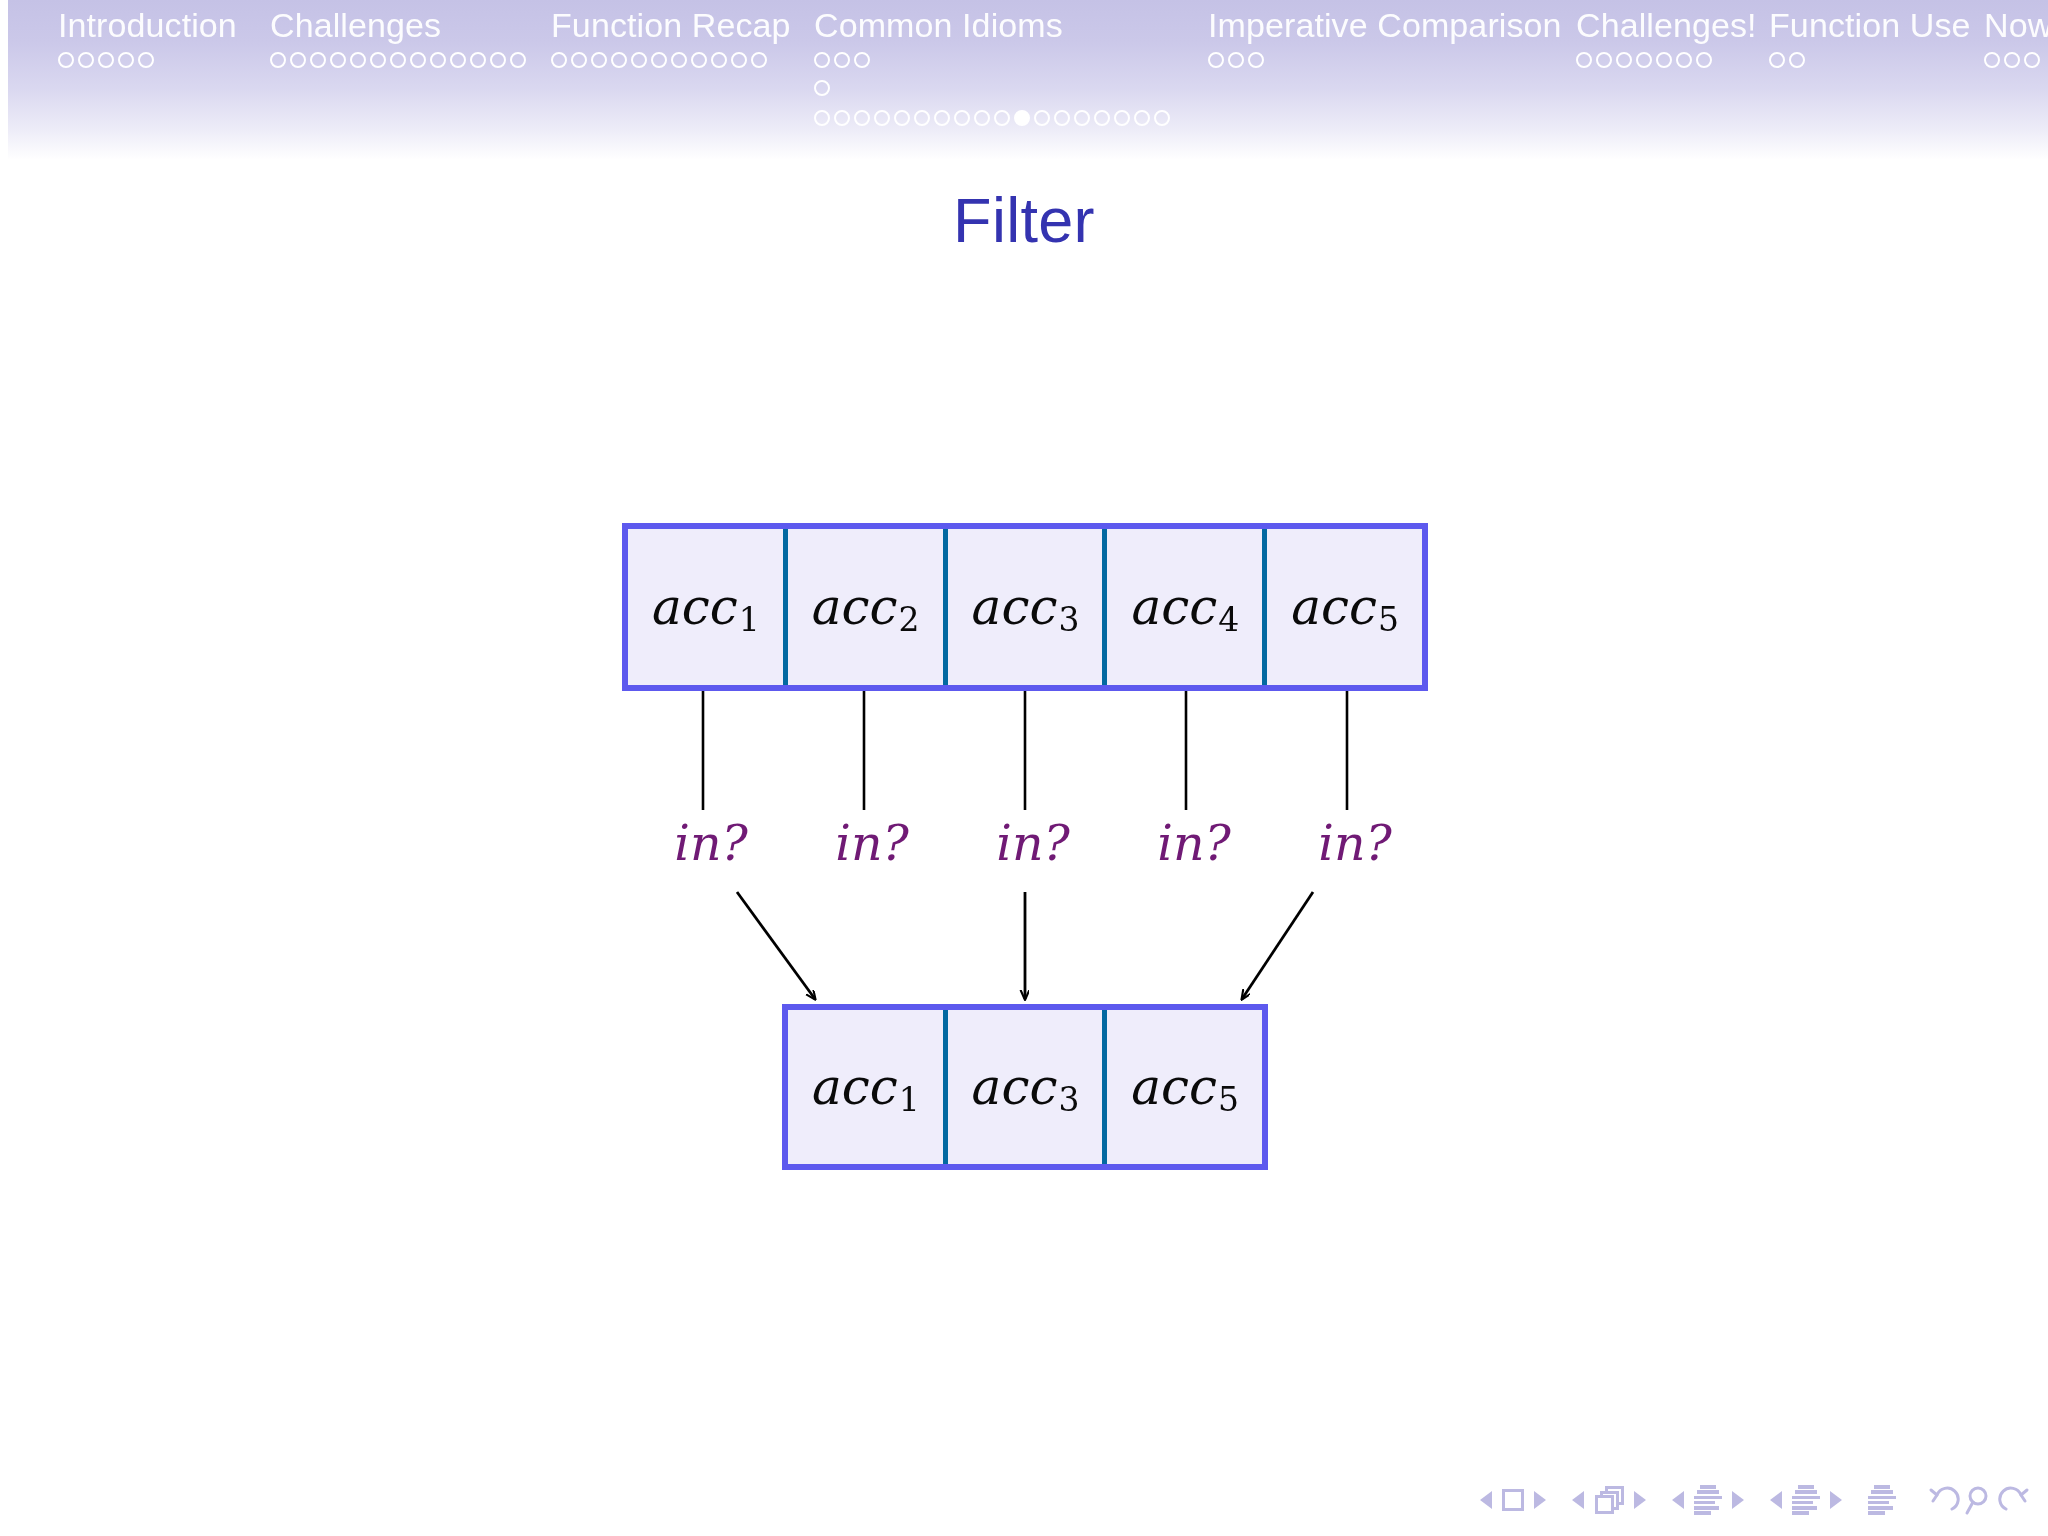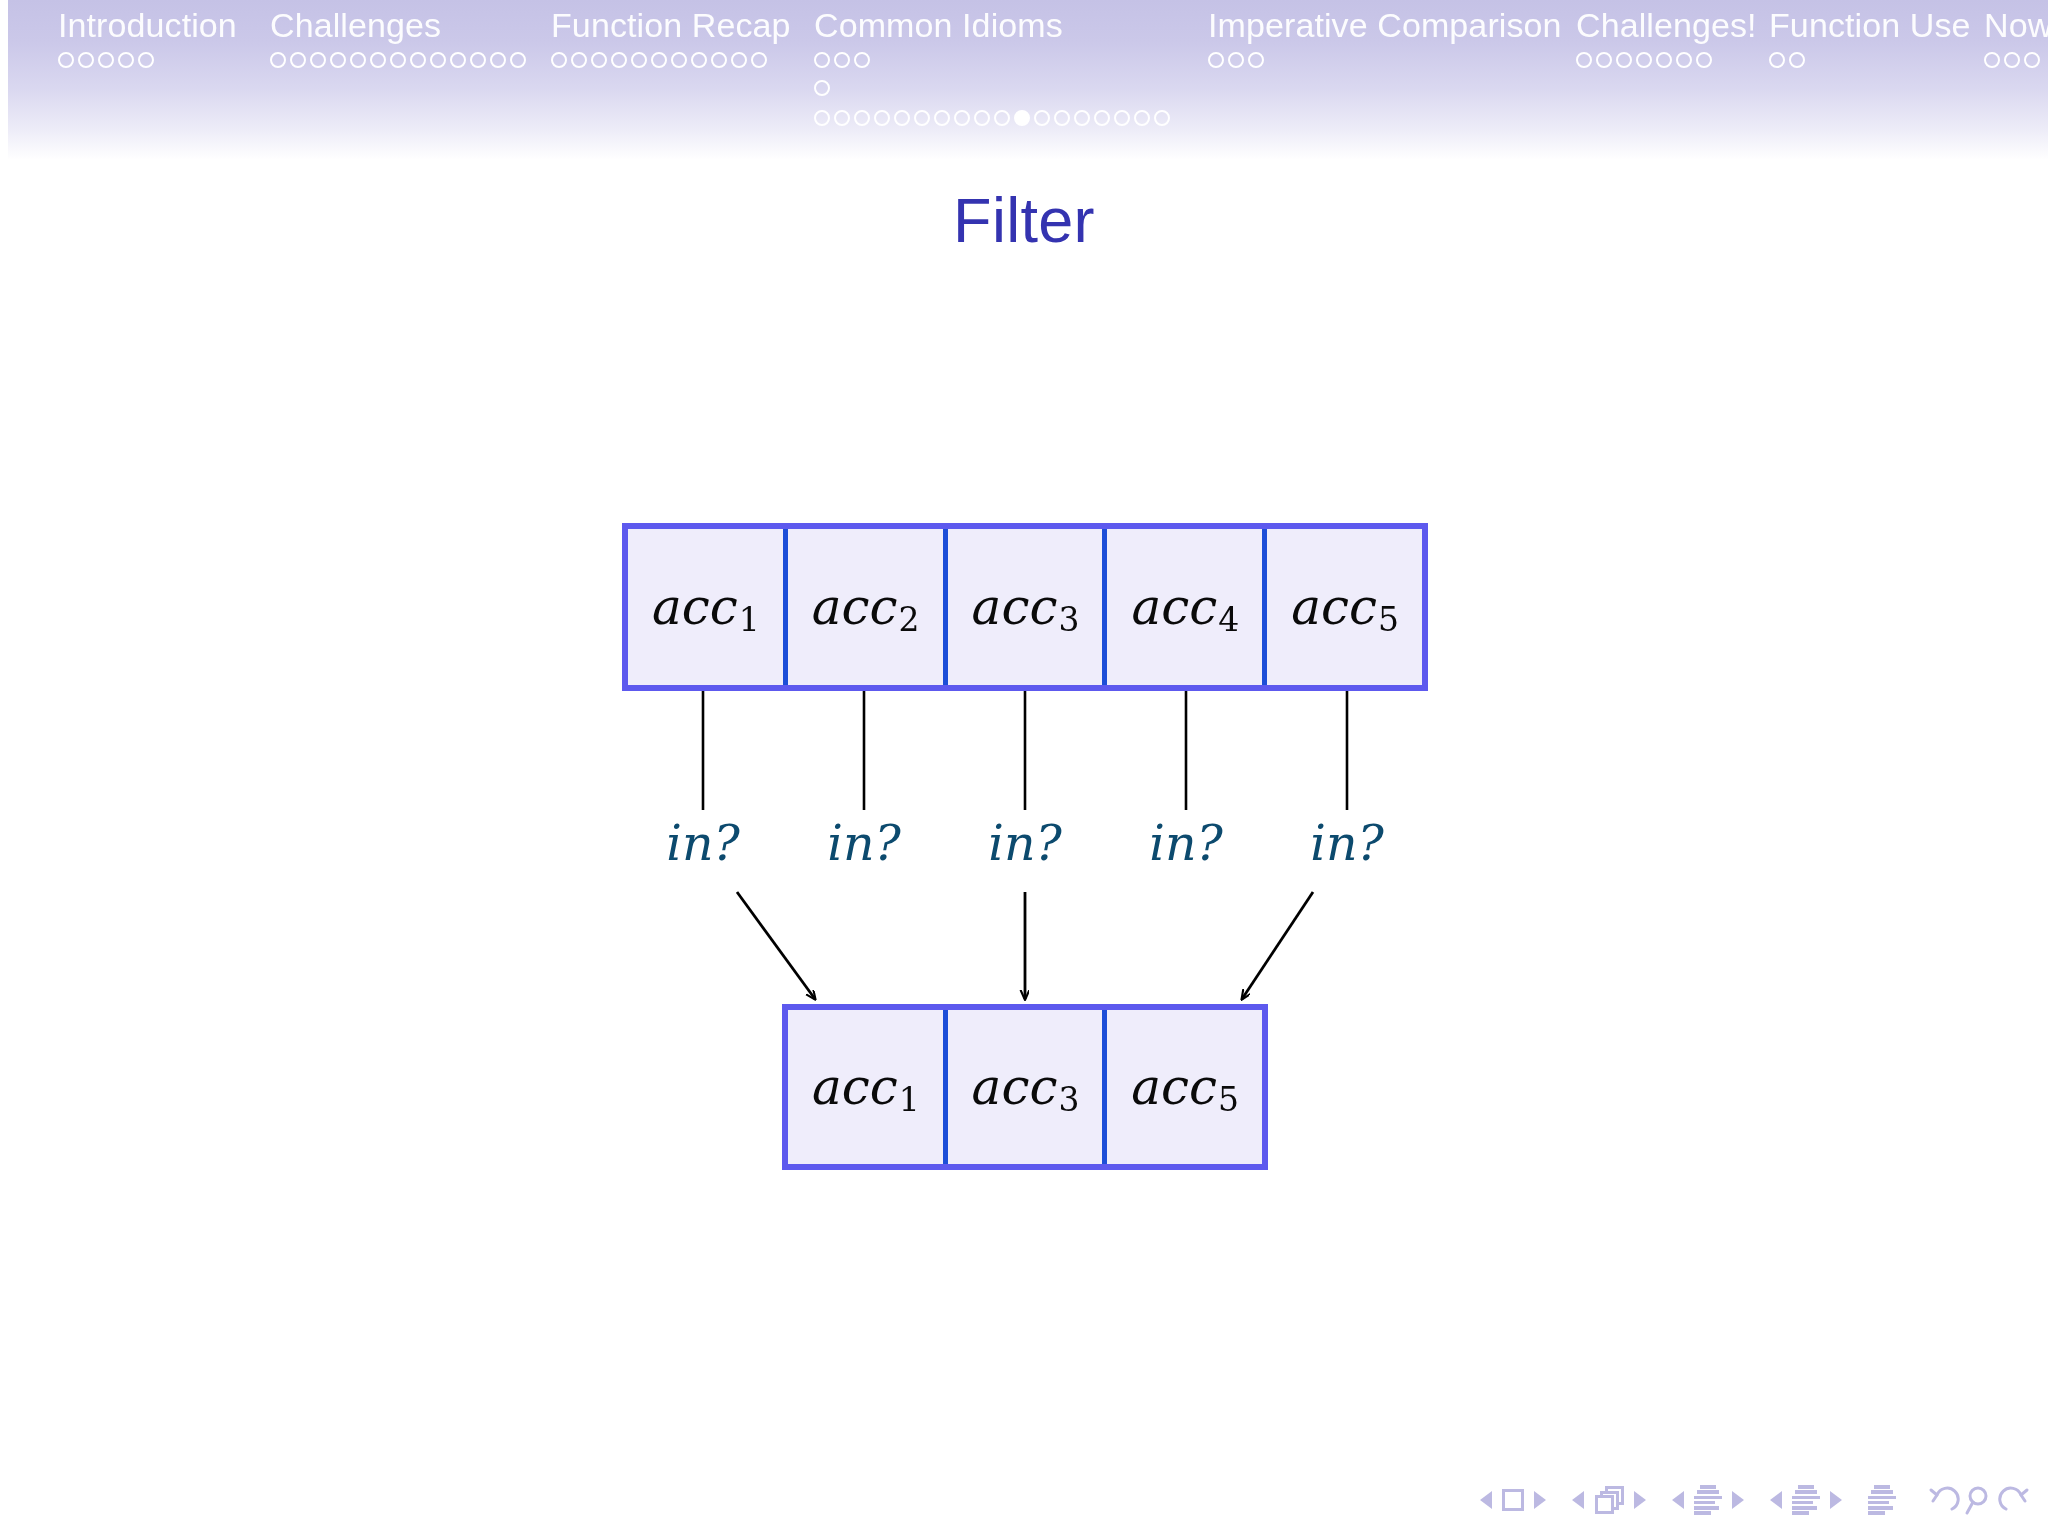--- a/index.html
+++ b/index.html
@@ -37,21 +37,21 @@
     position:absolute;left:0;top:184px;width:2048px;text-align:center;
     color:#3433b0;font-size:63px;font-weight:400;
     font-family:"Liberation Sans",sans-serif;
     letter-spacing:0.3px;
   }
 
   
   #diagram{position:absolute;left:0;top:0;width:2048px;height:1536px;}
 
   .boxrow{position:absolute;display:flex;
-    border:6px solid #5d59ee;box-sizing:border-box;background:#1d4ed8;}
+    border:6px solid #5d59ee;box-sizing:border-box;background:#0369a1;}
   .cell{
     box-sizing:border-box;background:#efedfb;
     display:flex;align-items:center;justify-content:center;
     color:#0a0a0a;
     font-family:"DejaVu Serif",serif;
     font-style:italic;
     font-size:50px;
     position:relative;
   }
   .cell + .cell{margin-left:5px;}
@@ -64,24 +64,25 @@
   #toprow{left:622px;top:523px;width:806px;height:168px;}
   #toprow .cell{width:157px;height:100%;}
 
   #botrow{left:782px;top:1004px;width:486px;height:166px;}
   #botrow .cell{width:157px;height:100%;}
 
   .inlabel{
     position:absolute;
     font-family:"DejaVu Serif",serif;
     font-style:italic;
-    font-size:49px;color:#0c4a6e;
+    font-size:49px;color:#701a75;
     white-space:nowrap;
     text-align:center;
     transform:translateX(-50%);
+    margin-left:8px;
   }
 
   svg#wires{position:absolute;left:0;top:0;width:2048px;height:1536px;overflow:visible;}
 
   
   #navsymbols{
     position:absolute;right:16px;bottom:8px;height:56px;
     display:flex;align-items:center;gap:0px;
   }
   .navgroup{display:flex;align-items:center;margin-left:26px;}

